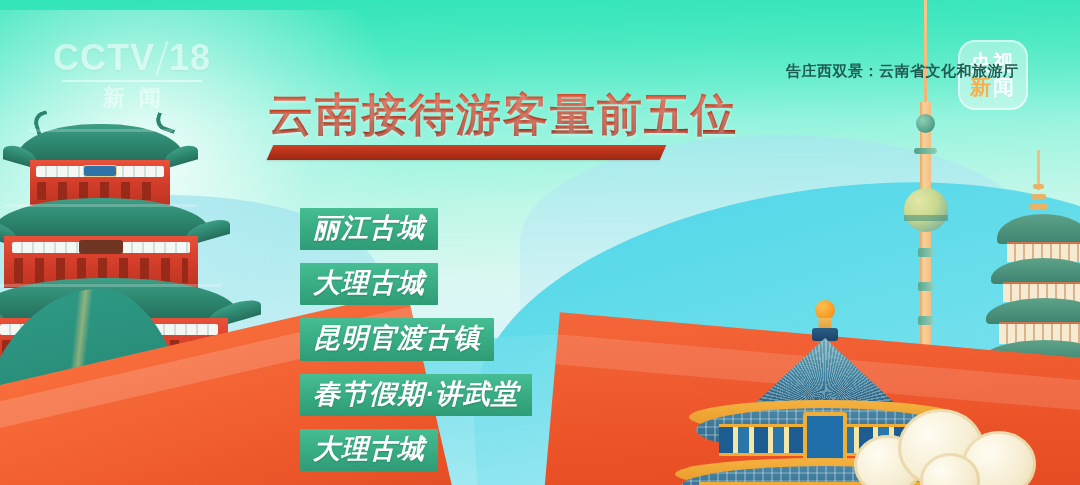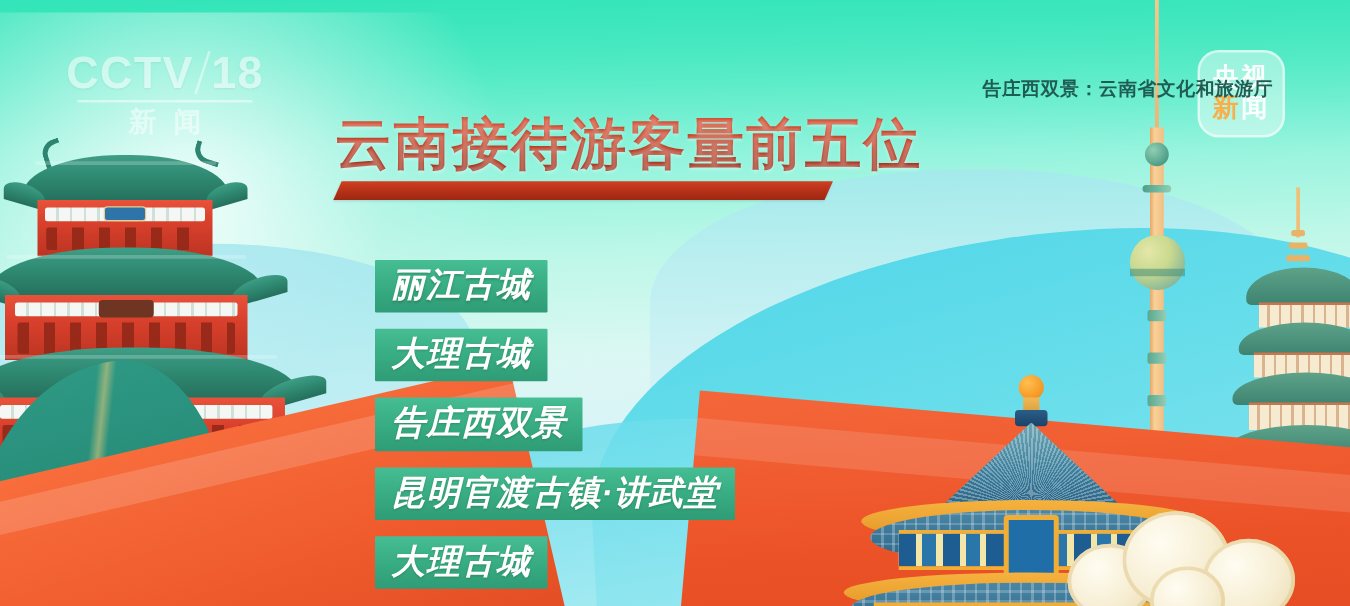--- a/index.html
+++ b/index.html
@@ -459,18 +459,18 @@
   <div id="source-line">告庄西双景：云南省文化和旅游厅</div>
 
   <div id="title-block">
     <div id="main-title">云南接待游客量前五位</div>
     <div id="title-underline"></div>
   </div>
 
   <div id="rank-list">
       <div><div class="rank-item">丽江古城</div></div>
       <div><div class="rank-item">大理古城</div></div>
-      <div><div class="rank-item">告庄西双景</div></div>
-      <div><div class="rank-item">昆明官渡古镇·讲武堂</div></div>
+      <div><div class="rank-item">昆明官渡古镇</div></div>
+      <div><div class="rank-item">春节假期·讲武堂</div></div>
       <div><div class="rank-item">大理古城</div></div>
     </div>
 
 </div>
 
 </body></html>

